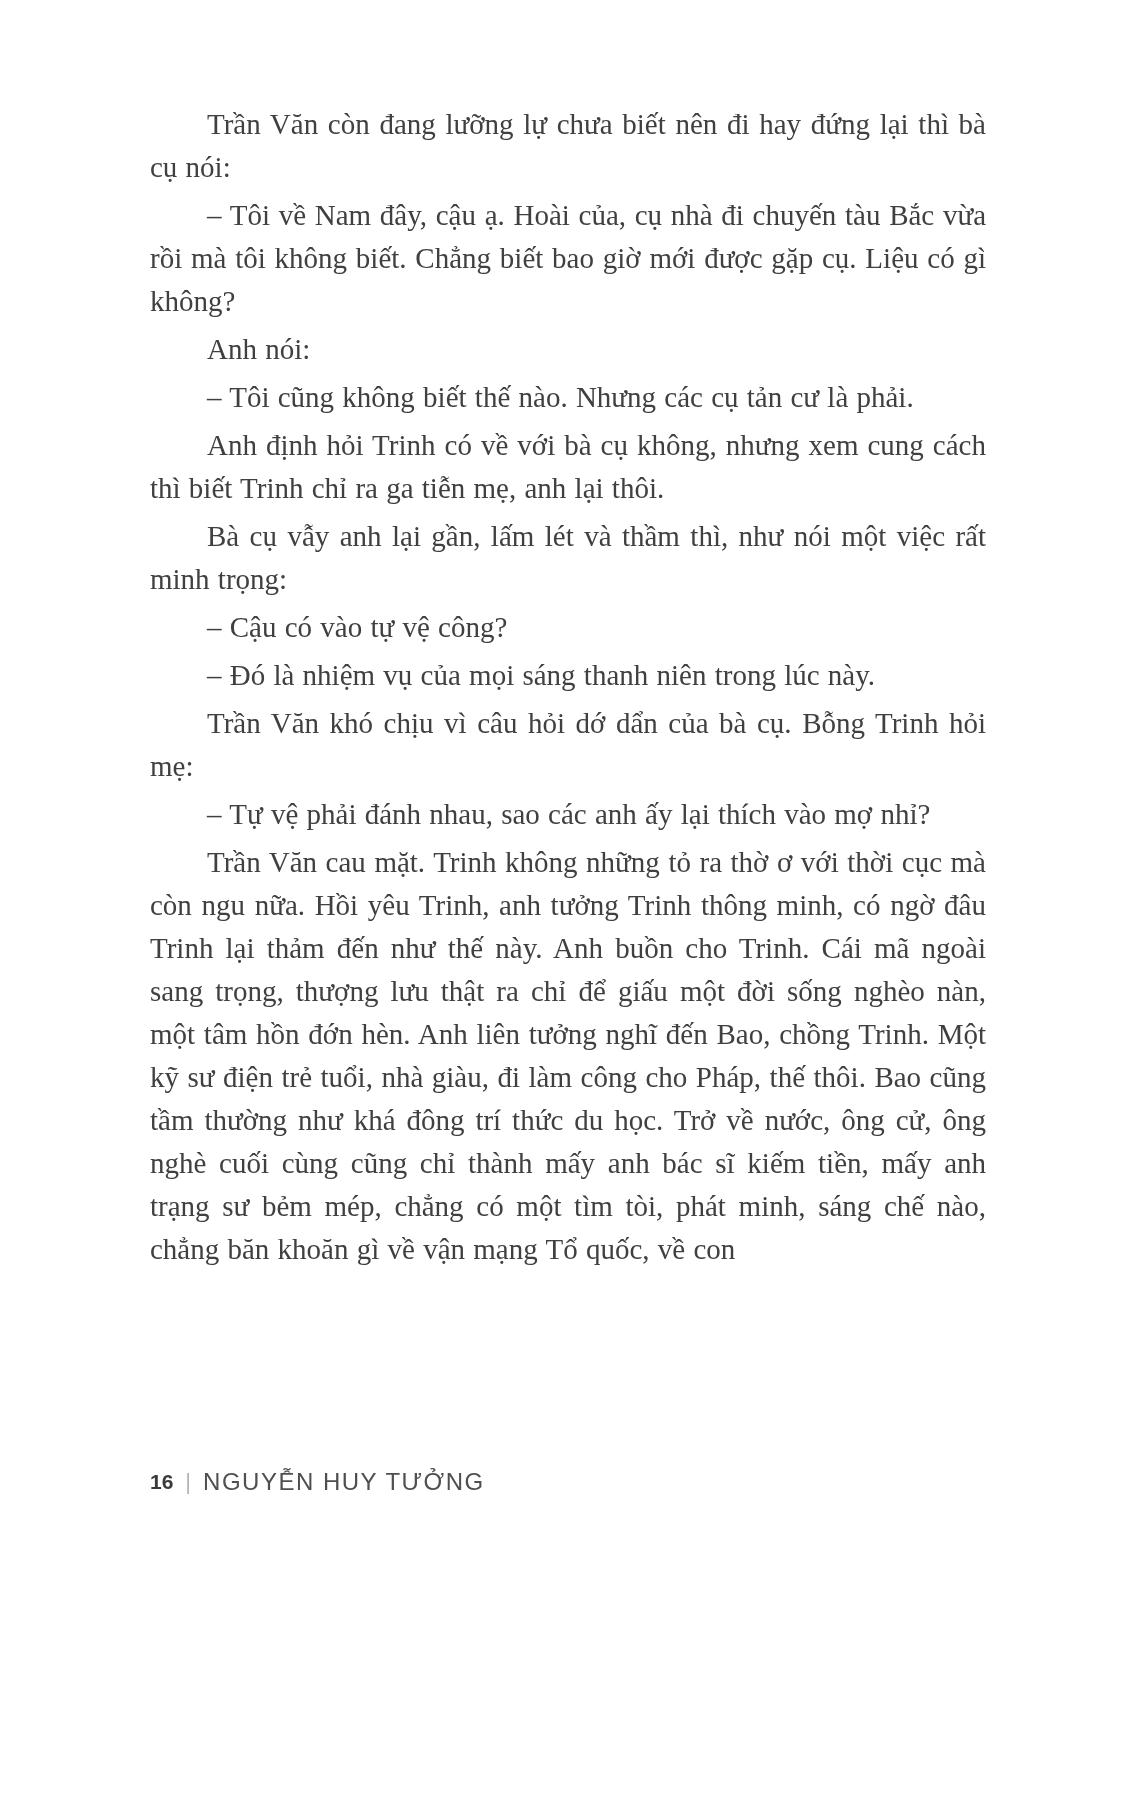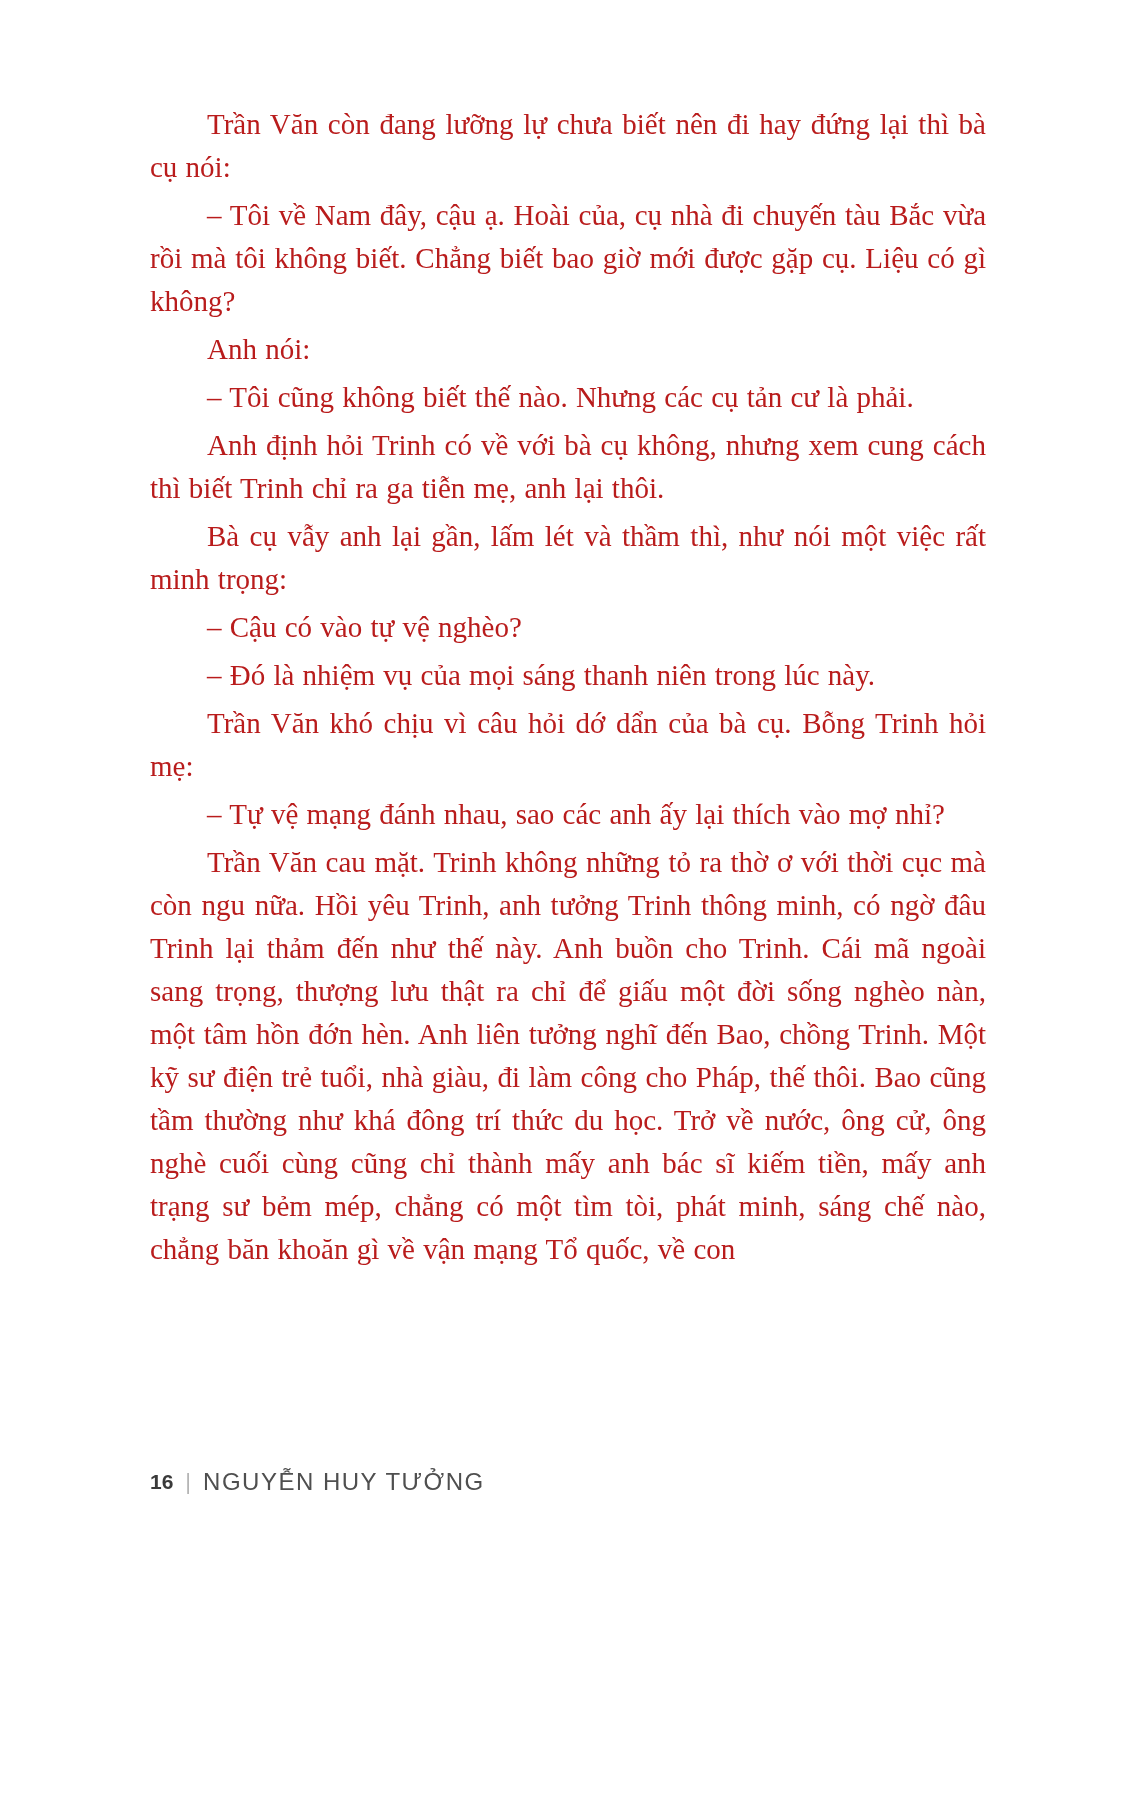--- a/index.html
+++ b/index.html
@@ -25,21 +25,21 @@
     left: 150px;
     top: 103px;
     width: 836px;
   }
   .para {
     margin: 0 0 5px 0;
     font-size: 29px;
     line-height: 43px;
     text-align: justify;
     text-indent: 57px;
-    color: #b91c1c;
+    color: #404040;
     word-spacing: 1px;
   }
   .footer {
     position: absolute;
     left: 150px;
     top: 1468px;
     display: flex;
     align-items: center;
     font-family: "Liberation Sans", sans-serif;
   }
@@ -64,24 +64,24 @@
 <body>
 
 <div class="page">
   <div class="text-block">
       <p class="para">Trần Văn còn đang lưỡng lự chưa biết nên đi hay đứng lại thì bà cụ nói:</p>
       <p class="para">– Tôi về Nam đây, cậu ạ. Hoài của, cụ nhà đi chuyến tàu Bắc vừa rồi mà tôi không biết. Chẳng biết bao giờ mới được gặp cụ. Liệu có gì không?</p>
       <p class="para">Anh nói:</p>
       <p class="para">– Tôi cũng không biết thế nào. Nhưng các cụ tản cư là phải.</p>
       <p class="para">Anh định hỏi Trinh có về với bà cụ không, nhưng xem cung cách thì biết Trinh chỉ ra ga tiễn mẹ, anh lại thôi.</p>
       <p class="para">Bà cụ vẫy anh lại gần, lấm lét và thầm thì, như nói một việc rất minh trọng:</p>
-      <p class="para">– Cậu có vào tự vệ nghèo?</p>
+      <p class="para">– Cậu có vào tự vệ công?</p>
       <p class="para">– Đó là nhiệm vụ của mọi sáng thanh niên trong lúc này.</p>
       <p class="para">Trần Văn khó chịu vì câu hỏi dớ dẩn của bà cụ. Bỗng Trinh hỏi mẹ:</p>
-      <p class="para">– Tự vệ mạng đánh nhau, sao các anh ấy lại thích vào mợ nhỉ?</p>
+      <p class="para">– Tự vệ phải đánh nhau, sao các anh ấy lại thích vào mợ nhỉ?</p>
       <p class="para">Trần Văn cau mặt. Trinh không những tỏ ra thờ ơ với thời cục mà còn ngu nữa. Hồi yêu Trinh, anh tưởng Trinh thông minh, có ngờ đâu Trinh lại thảm đến như thế này. Anh buồn cho Trinh. Cái mã ngoài sang trọng, thượng lưu thật ra chỉ để giấu một đời sống nghèo nàn, một tâm hồn đớn hèn. Anh liên tưởng nghĩ đến Bao, chồng Trinh. Một kỹ sư điện trẻ tuổi, nhà giàu, đi làm công cho Pháp, thế thôi. Bao cũng tầm thường như khá đông trí thức du học. Trở về nước, ông cử, ông nghè cuối cùng cũng chỉ thành mấy anh bác sĩ kiếm tiền, mấy anh trạng sư bẻm mép, chẳng có một tìm tòi, phát minh, sáng chế nào, chẳng băn khoăn gì về vận mạng Tổ quốc, về con</p>
     </div>
   <div class="footer">
     <span class="page-num">16</span>
     <span class="divider">|</span>
     <span class="author">NGUYỄN HUY TƯỞNG</span>
   </div>
 </div>
 
 </body></html>

